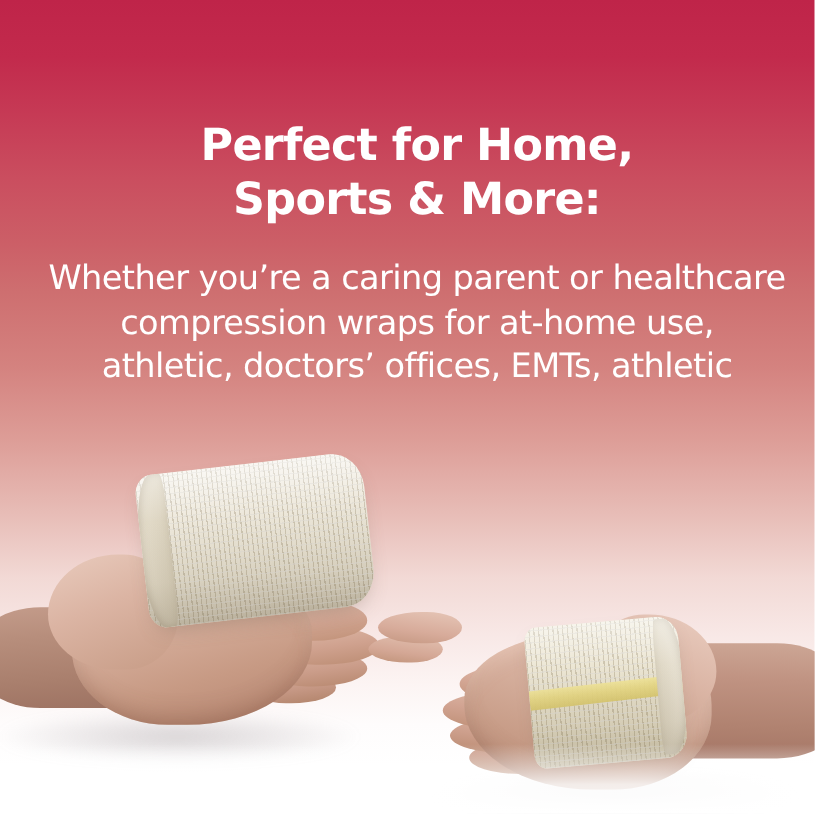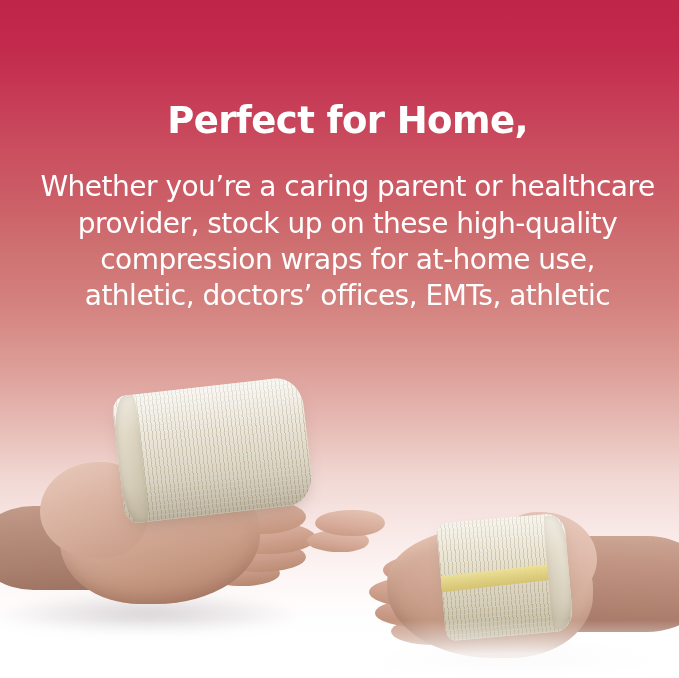--- a/index.html
+++ b/index.html
@@ -286,25 +286,25 @@
 <body>
 
 <div class="banner">
 
   <div class="bg-gradient"></div>
 
   <div class="copy">
 
     <h1 class="headline">
       <span class="hl-line">Perfect for Home,</span>
+      <span class="hl-line">Sports &amp; More:</span>
     </h1>
 
     <p class="subcopy">
       <span class="sc-line">Whether you’re a caring parent or healthcare</span>
-      <span class="sc-line">provider, stock up on these high-quality</span>
       <span class="sc-line">compression wraps for at-home use,</span>
       <span class="sc-line">athletic, doctors’ offices, EMTs, athletic</span>
     </p>
 
   </div>
 
   <div class="photo-stage">
 
     <div class="hand hand-left">
       <div class="shadow-soft hl-shadow"></div>

